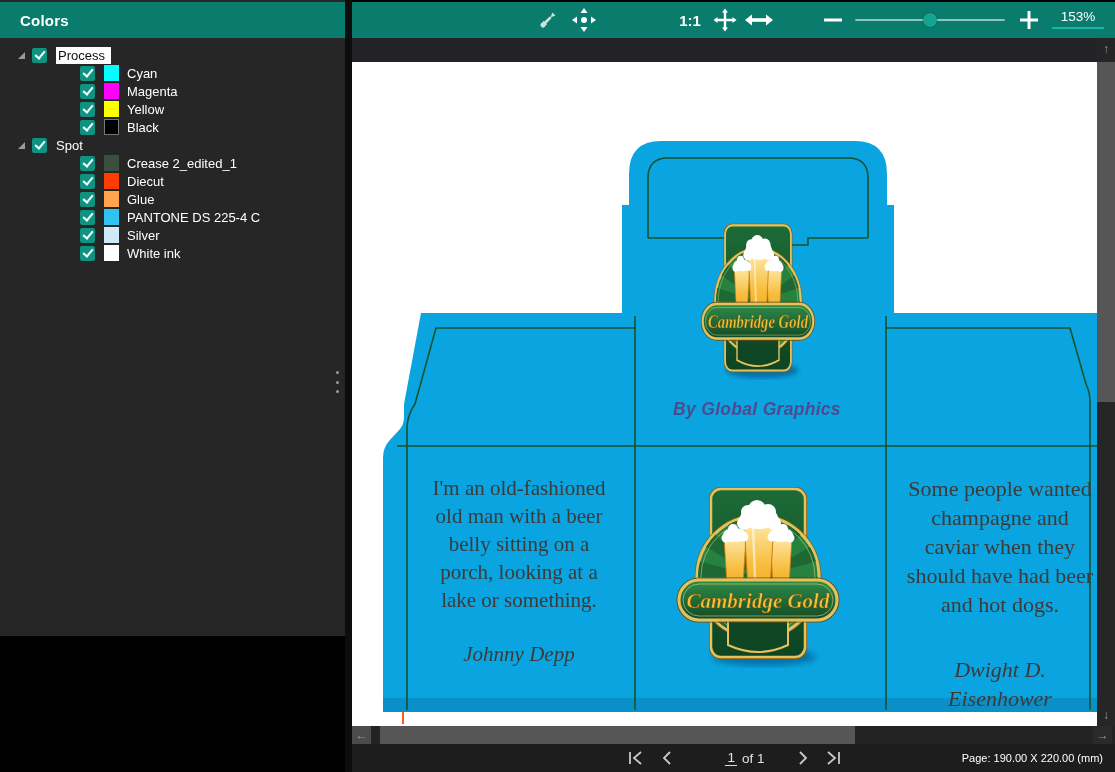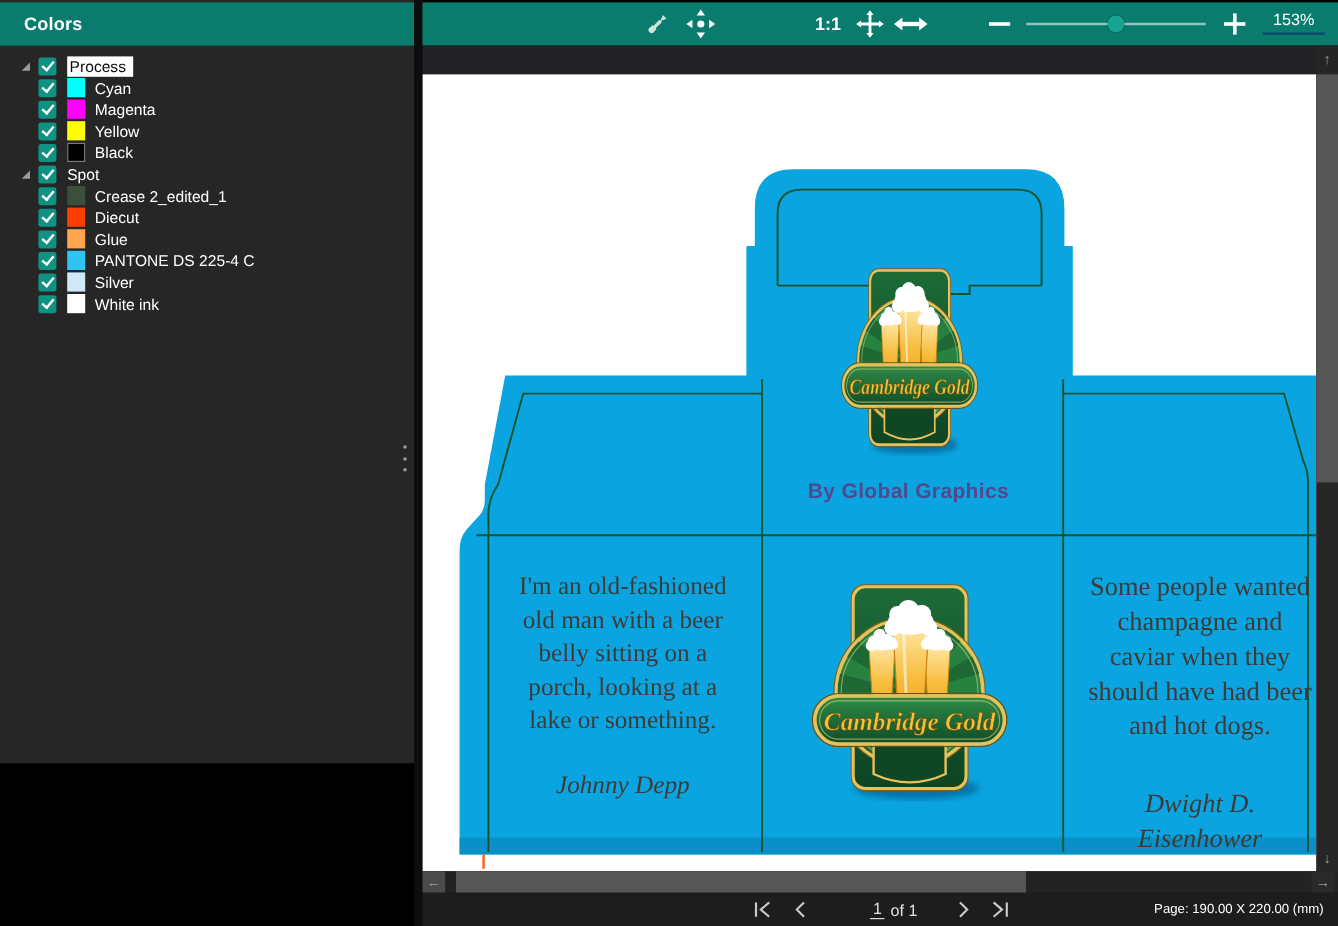--- a/index.html
+++ b/index.html
@@ -8,21 +8,21 @@
   .abs { position:absolute; }
 
   
   #sidebar { left:0; top:0; width:345px; height:636px; background:#262626; }
   #sidebar-header { left:0; top:2px; width:345px; height:36px; background:#0a7c6e;
                     display:flex; align-items:center; padding-left:20px; }
   #sidebar-header .title { color:#fff; font-size:15px; font-weight:bold; letter-spacing:.2px; }
   #tree { left:0; top:46px; width:345px; }
   .trow { display:flex; align-items:center; height:18px; color:#fff; font-size:13px; cursor:default; }
   .trow.group { padding-left:18px; }
-  .trow.child { padding-left:32px; }
+  .trow.child { padding-left:80px; }
   .tri { width:0; height:0; border-bottom:7px solid #9a9a9a; border-left:7px solid transparent;
          margin-right:7px; flex:none; }
   .cb { width:15px; height:15px; background:#0f9282; border-radius:2px; position:relative; flex:none; }
   .cb::after { content:""; position:absolute; left:4.5px; top:1.5px; width:4px; height:8px;
                border:solid #fff; border-width:0 2px 2px 0; transform:rotate(40deg); }
   .swatch { width:15px; height:16px; margin:0 8px 0 9px; flex:none; }
   .swatch.bordered { border:1px solid #777; }
   .glabel { margin-left:9px; }
   .glabel.selected { background:#fff; color:#0d0d0d; padding:1px 6px 1px 2px; }
 
@@ -35,31 +35,31 @@
   
   #toolbar { left:352px; top:2px; width:763px; height:36px; background:#0a7c6e; }
   .tbtn { position:absolute; top:0; height:36px; display:flex; align-items:center; justify-content:center; }
   #ratio-label { color:#fff; font-size:15px; font-weight:bold; }
   #slider-track { position:absolute; left:503px; top:17px; width:150px; height:2px;
                   background:rgba(255,255,255,.55); border-radius:1px; }
   #slider-knob { position:absolute; top:-6px; width:14px; height:14px; margin-left:-7px;
                  background:#15a392; border-radius:50%; box-shadow:0 0 0 1px rgba(0,0,0,.15); }
   #zoom-field { position:absolute; left:700px; top:7px; width:52px; text-align:center;
                 color:#fff; font-size:13.5px; padding-bottom:3px;
-                border-bottom:2px solid #0c4a6e; }
+                border-bottom:2px solid #14b8a6; }
 
   
   #viewport { left:352px; top:38px; width:763px; height:706px; background:#232227; overflow:hidden; }
   #page { left:0; top:24px; width:745px; height:664px; background:#fff; overflow:hidden; }
 
   .quote { position:absolute; font-family:"Liberation Serif", serif; color:#3e3a37;
            text-align:center; font-size:21px; line-height:28px; }
   .author { font-style:italic; }
   #byline { position:absolute; left:285px; top:337px; width:240px; text-align:center;
-            color:#4f4a8e; font-weight:bold; font-size:17.5px; letter-spacing:.3px; }
+            color:#4f4a8e; font-weight:bold; font-size:17.5px; letter-spacing:.3px;font-style:italic; }
 
   
   #vscroll { left:745px; top:0; width:18px; height:688px; background:#262626; }
   #vscroll-up { left:0; top:0; width:18px; height:22px; background:#252525; }
   #vscroll-thumb { left:0; top:24px; width:18px; height:340px; background:#565656; }
   #vscroll-down { left:0; top:666px; width:18px; height:22px; }
   #hscroll { left:0; top:688px; width:763px; height:18px; background:#232323; }
   #hscroll-left { left:0; top:0; width:19px; height:18px; background:#4b4b4b; }
   #hscroll-thumb { left:28px; top:0; width:475px; height:18px; background:#565656; }
   #hscroll-right { left:741px; top:0; width:19px; height:18px; background:#2a2a2a; }

